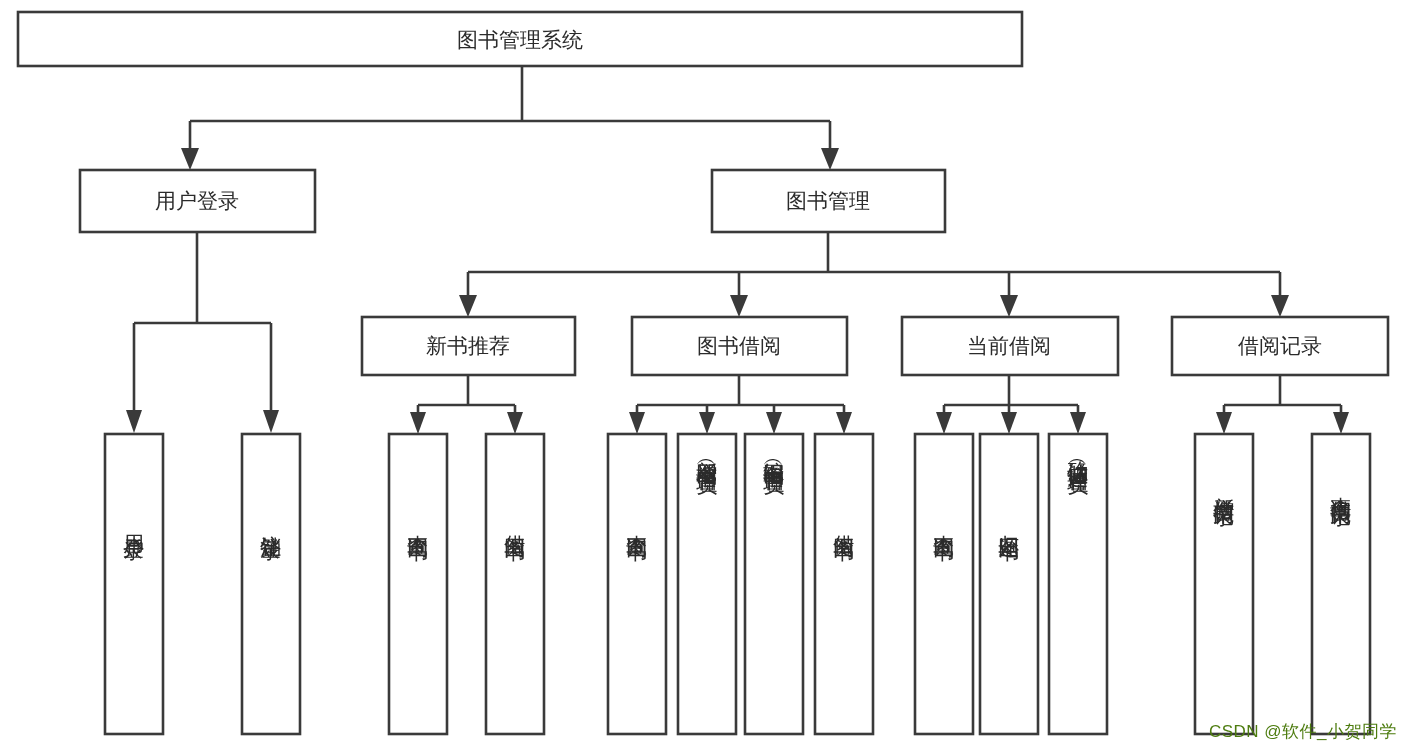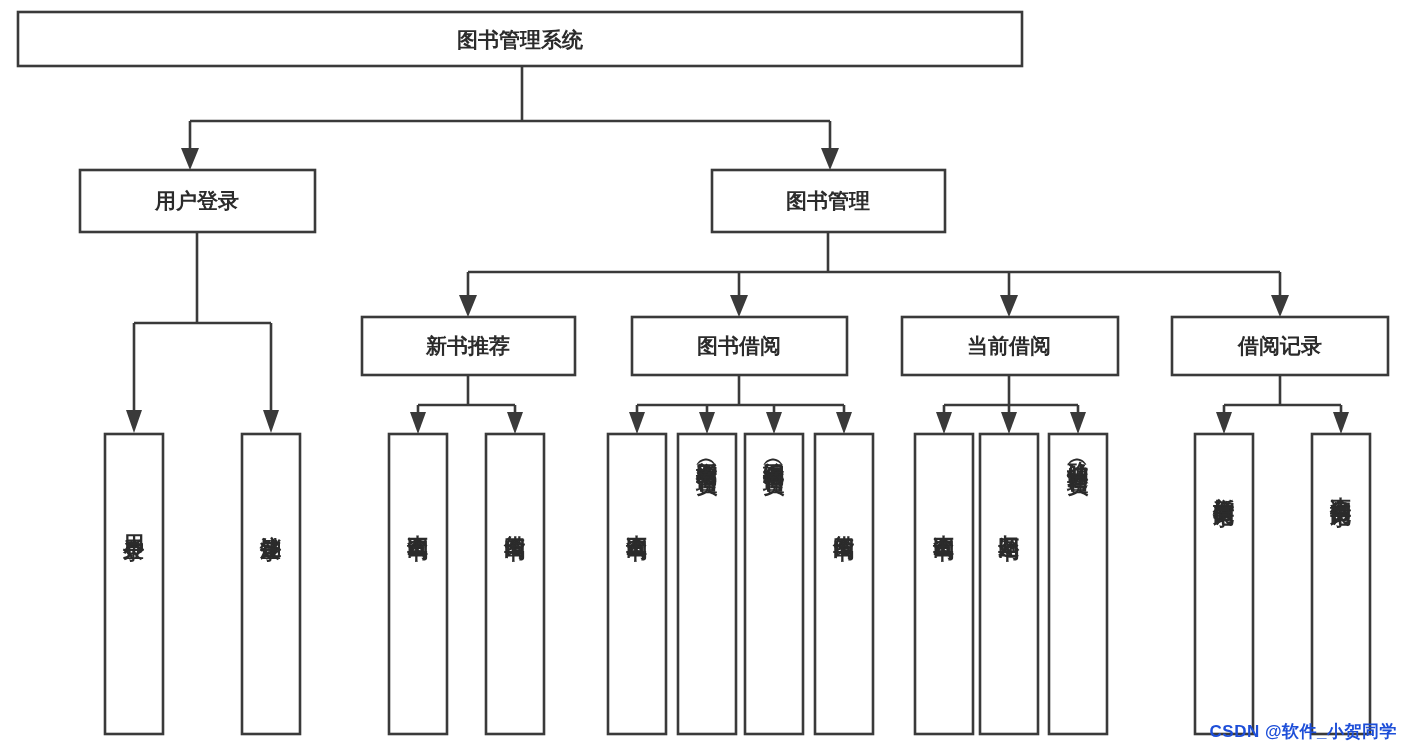--- a/index.html
+++ b/index.html
@@ -10,21 +10,20 @@
   body {
     width: 1405px;
     height: 747px;
     font-family: "Liberation Sans", "DejaVu Sans", sans-serif;
     overflow: hidden;
   }
   #diagram-root {
     position: relative;
     width: 1405px;
     height: 747px;
-    font-weight: bold;
   }
   svg.flow {
     position: absolute;
     left: 0;
     top: 0;
     width: 1405px;
     height: 747px;
   }
   .nodebox {
     fill: #ffffff;
@@ -64,21 +63,21 @@
     color: #2b2b2b;
     letter-spacing: 2px;
     white-space: nowrap;
   }
   .watermark {
     position: absolute;
     right: 8px;
     bottom: 4px;
     font-family: "Liberation Sans", "DejaVu Sans", sans-serif;
     font-size: 17px;
-    color: #1d4ed8;
+    color: #4d7c0f;
     letter-spacing: 0.5px;
     white-space: nowrap;
   }
 </style>
 </head>
 <body>
 
 <div id="diagram-root">
 
   <svg class="flow" viewBox="0 0 1405 747">

